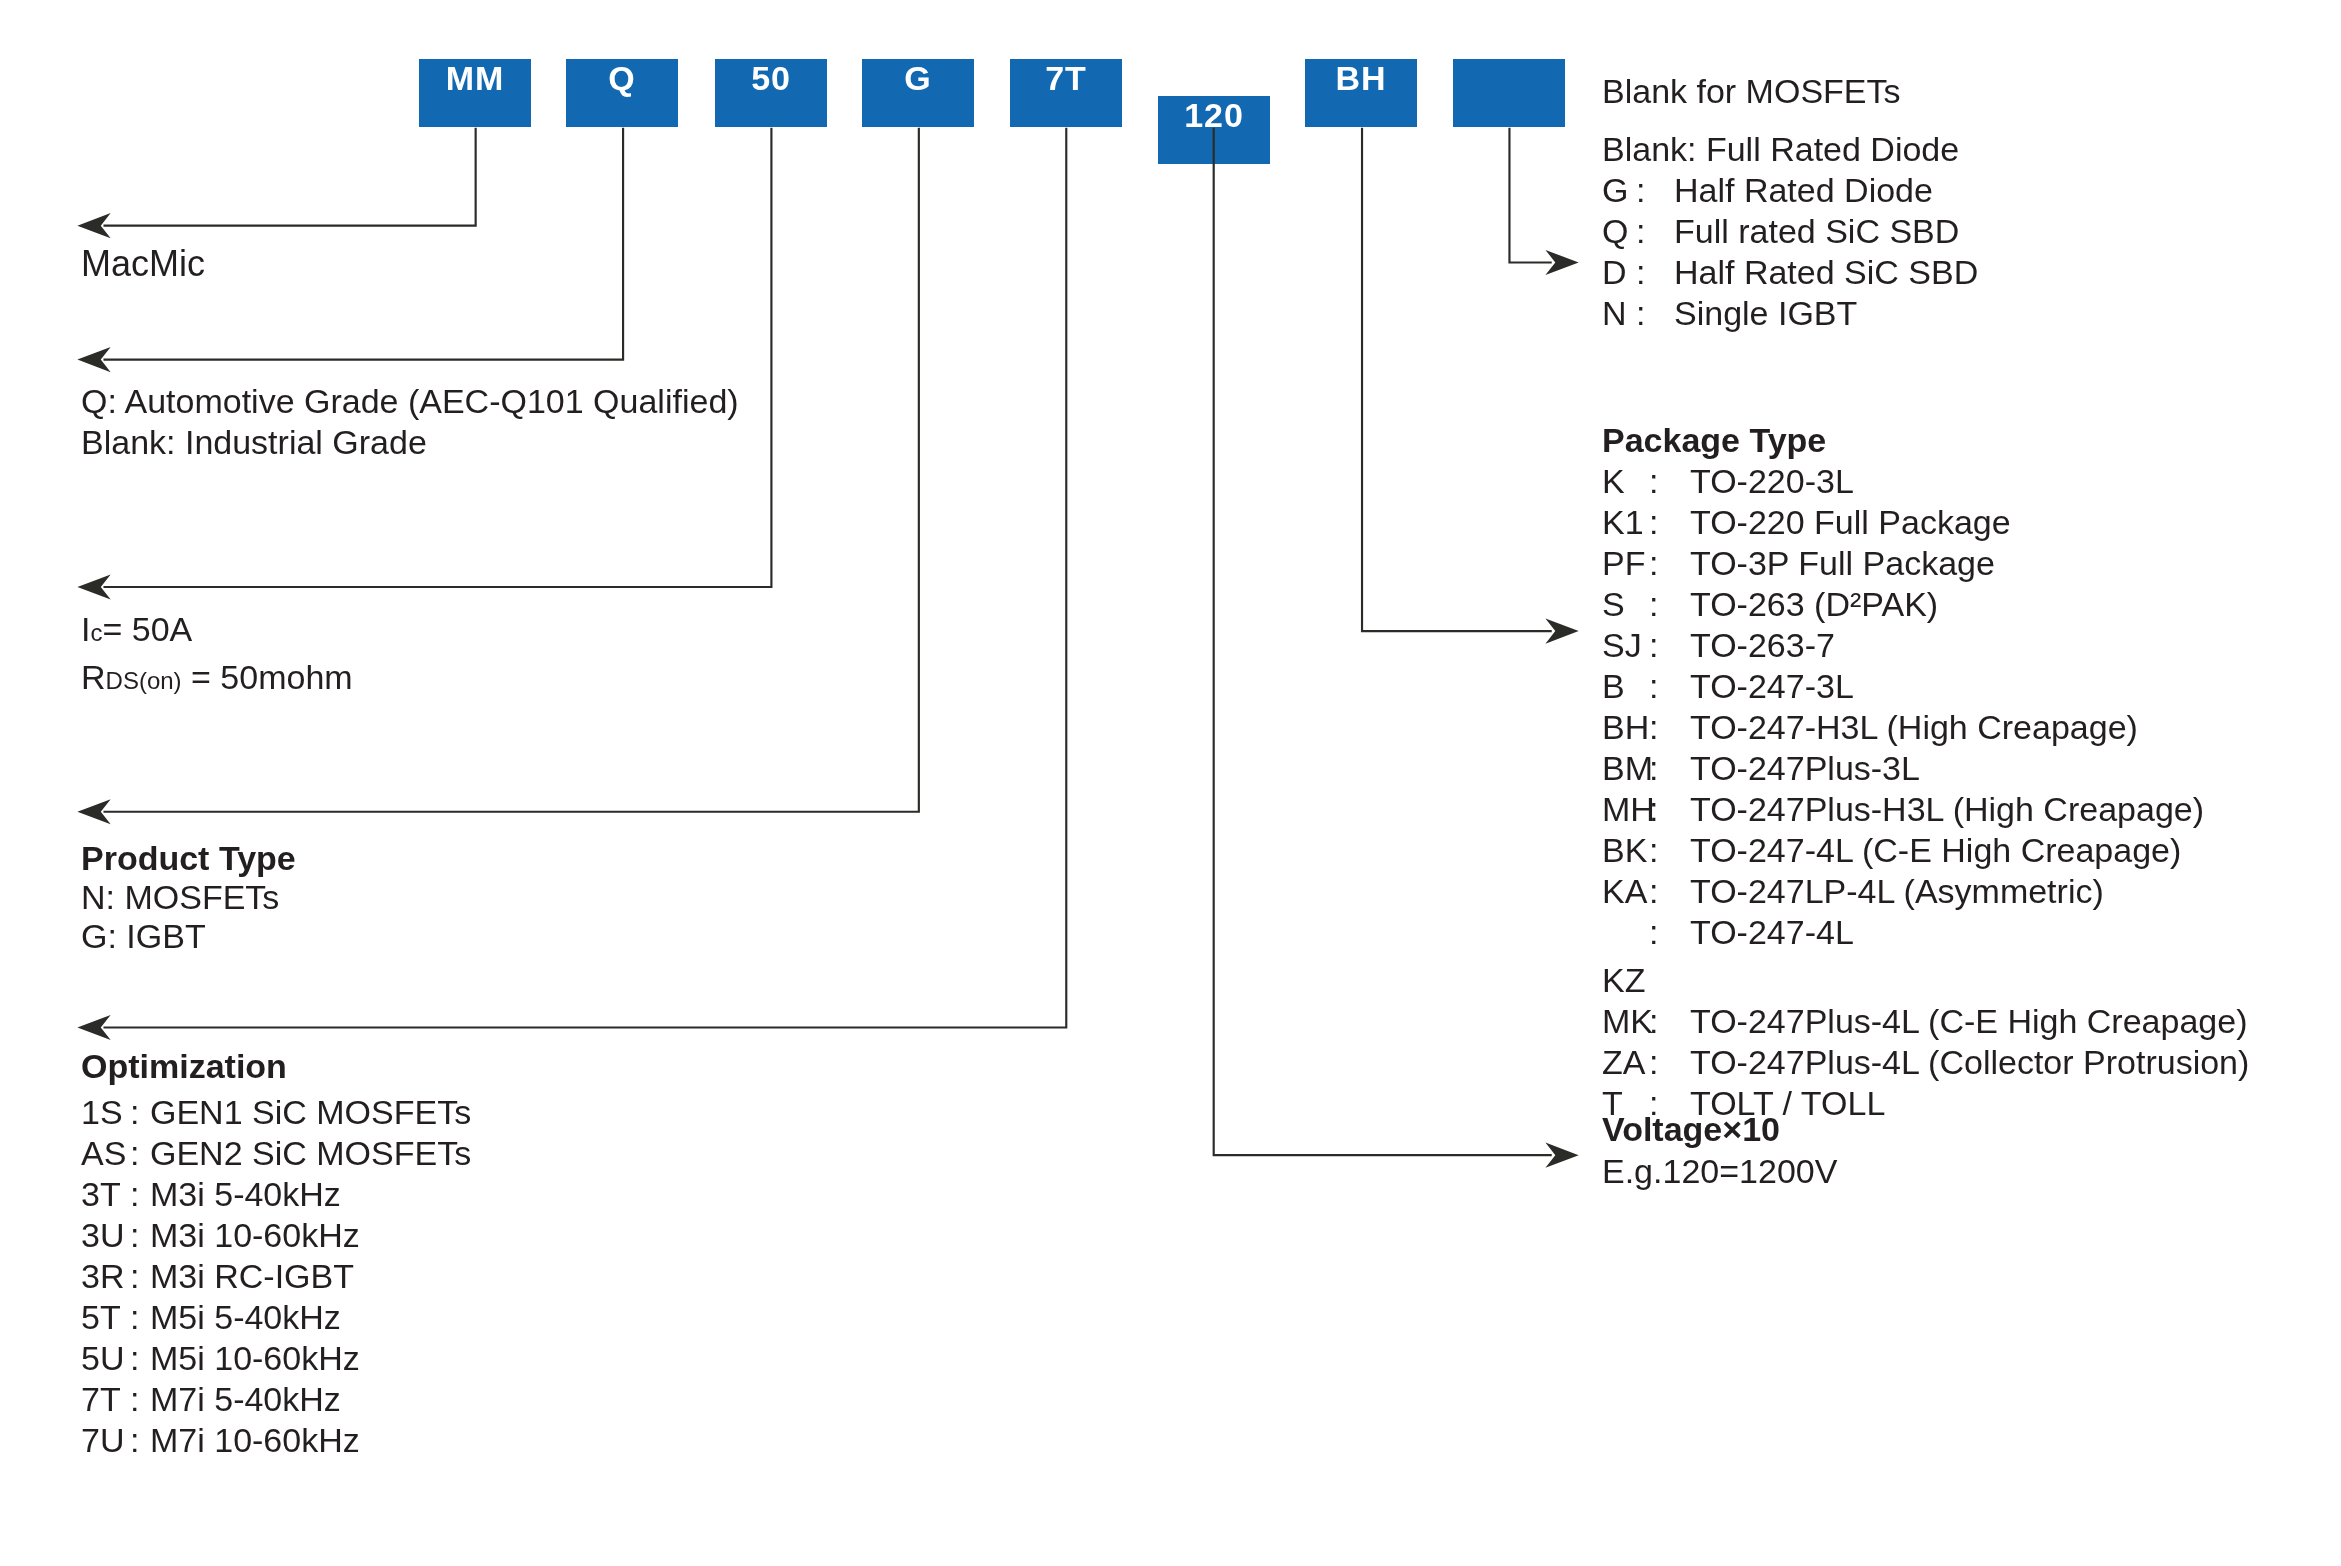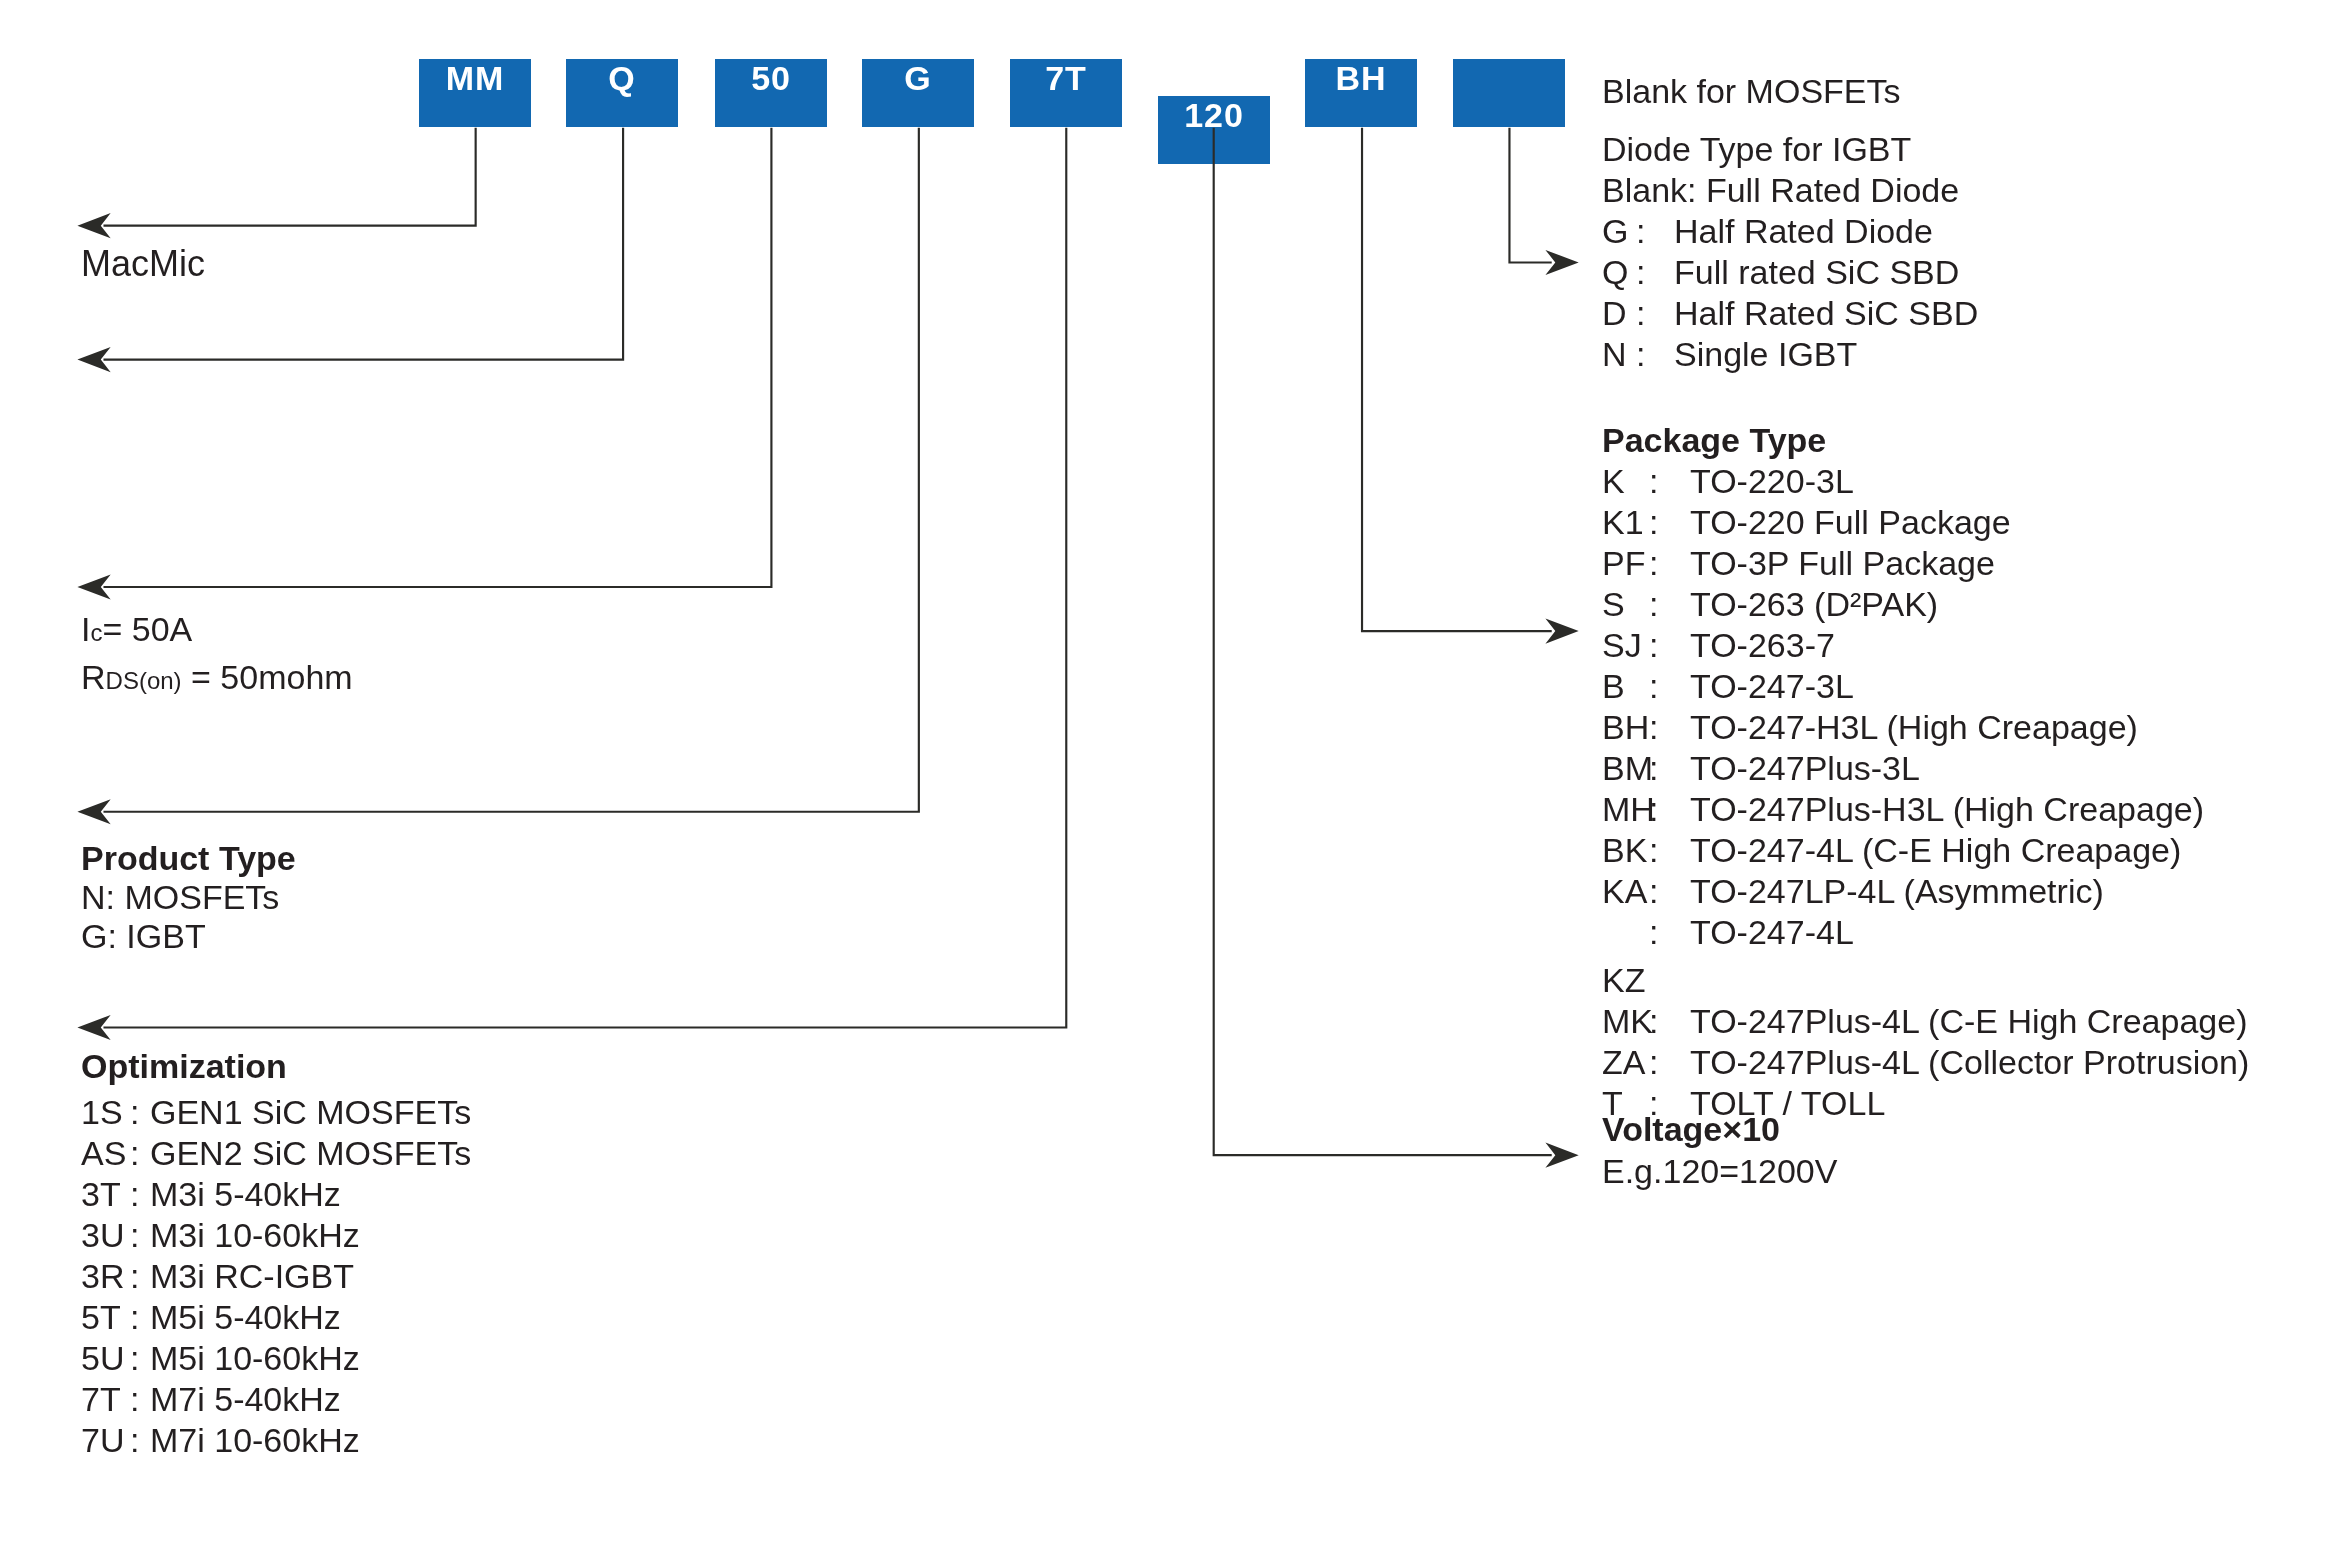--- a/index.html
+++ b/index.html
@@ -74,20 +74,24 @@
       <path d="M86 903 L123 889 L112 903 L123 917 Z"></path>
       <path d="M86 1143 L123 1129 L112 1143 L123 1157 Z"></path>
       <path d="M1756 1285 L1719 1271 L1730 1285 L1719 1299 Z"></path>
       <path d="M1756 702 L1719 688 L1730 702 L1719 716 Z"></path>
       <path d="M1756 292 L1719 278 L1730 292 L1719 306 Z"></path>
     </g>
   </svg>
 
   <div class="lbl" id="macmic" style="left:81px;top:243px">MacMic</div>
 
+  <div class="lbl" id="grade" style="left:81px;top:381px">
+    <div>Q: Automotive Grade (AEC-Q101 Qualified)</div>
+    <div>Blank: Industrial Grade</div>
+  </div>
 
   <div class="lbl" id="rating" style="left:81px;top:607px">
     <div><span>I</span><span class="sub">c</span><span>= 50A</span></div>
     <div><span>R</span><span class="sub">DS(on)</span><span> = 50mohm</span></div>
   </div>
 
   <div class="lbl" id="product" style="left:81px;top:839px">
     <div class="bold">Product Type</div>
     <div>N: MOSFETs</div>
     <div>G: IGBT</div>
@@ -138,21 +142,20 @@
       <div class="krow">
         <span class="kkey" style="width: 49px;">7U</span>
         <span class="kcolon" style="width: 20px;">:</span>
         <span class="kval">M7i 10-60kHz</span>
       </div>
     </div>
 
   <div class="lbl" id="r-mosfet" style="left:1602px;top:71px">Blank for MOSFETs</div>
 
   <div class="lbl" id="r-diode" style="left:1602px;top:129px">
-    <div>Diode Type for IGBT</div>
     <div>Blank: Full Rated Diode</div>
     <div id="diode-items">
         <div class="krow">
           <span class="kkey" style="width: 34px;">G</span>
           <span class="kcolon" style="width: 38px;">:</span>
           <span class="kval">Half Rated Diode</span>
         </div>
         <div class="krow">
           <span class="kkey" style="width: 34px;">Q</span>
           <span class="kcolon" style="width: 38px;">:</span>

